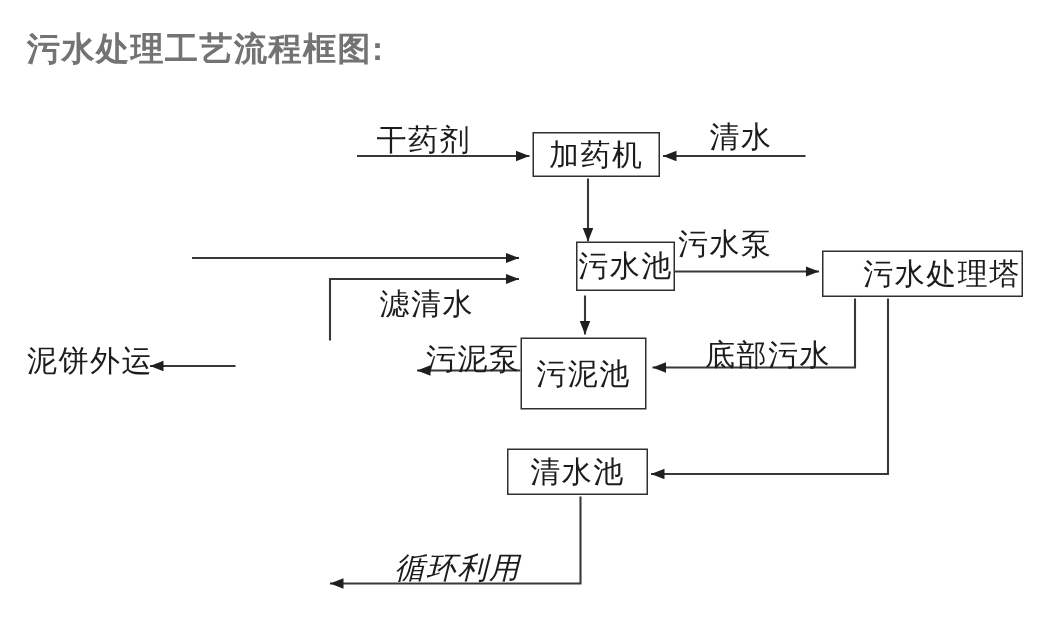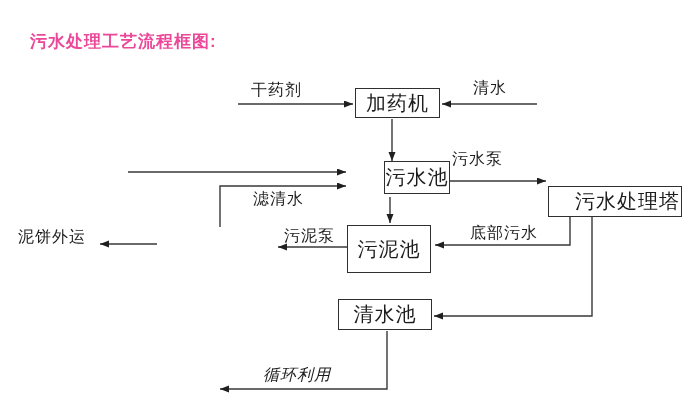--- a/index.html
+++ b/index.html
@@ -1,37 +1,37 @@
 <!DOCTYPE html>
 <html><head>
 <meta charset="utf-8">
 <style>
   html,body{margin:0;padding:0;background:#fff;}
   .canvas{
     position:relative;width:700px;height:420px;background:#ffffff;
     font-family:"Liberation Sans","DejaVu Sans",sans-serif;color:#1c1c1c;overflow:hidden;
   }
   .title{
-    position:absolute;left:14px;top:14px;margin:16px;
-    font-size:17px;font-weight:bold;letter-spacing:1px;color:#ec4899;
+    position:absolute;left:14px;top:14px;margin:4px;
+    font-size:22px;font-weight:bold;letter-spacing:1px;color:#737373;
   }
   .lines{position:absolute;left:0;top:0;}
   .node{
     position:absolute;box-sizing:border-box;border:1.5px solid #2f2f2f;background:#fff;
     display:flex;align-items:center;justify-content:center;
     font-size:20px;letter-spacing:1px;white-space:nowrap;
   }
   .n-dosing{left:355px;top:88px;width:85px;height:30px;}
   .n-sewage-pool{left:348px;top:161px;width:66px;height:33px;margin-left:36px;}
-  .n-tower{left:548px;top:167px;width:134px;height:31px;justify-content:flex-start;padding-left:26px;margin-top:19px;}
+  .n-tower{left:548px;top:167px;width:134px;height:31px;justify-content:center;padding-left:26px;}
   .n-belt-press{left:157px;top:227px;width:119px;height:31px;}
   .n-sludge-pool{left:347px;top:225px;width:84px;height:48px;}
   .n-clean-pool{left:338px;top:299px;width:94px;height:31px;}
   .flabel{
-    position:absolute;font-size:16px;letter-spacing:1px;white-space:nowrap;color:#1c1c1c;
+    position:absolute;font-size:20px;letter-spacing:1px;white-space:nowrap;color:#1c1c1c;
   }
   .fl-dry{left:251px;top:80px;}
   .fl-clean{left:473px;top:78px;}
   .fl-sandwash{left:172px;top:152px;}
   .fl-filtered{left:253px;top:189px;}
   .fl-sewagepump{left:452px;top:149px;}
   .fl-sludgepump{left:284px;top:226px;}
   .fl-mudcake{left:18px;top:227px;}
   .fl-bottom{left:470px;top:223px;}
   .fl-recycle{left:263px;top:365px;font-style:italic;}

